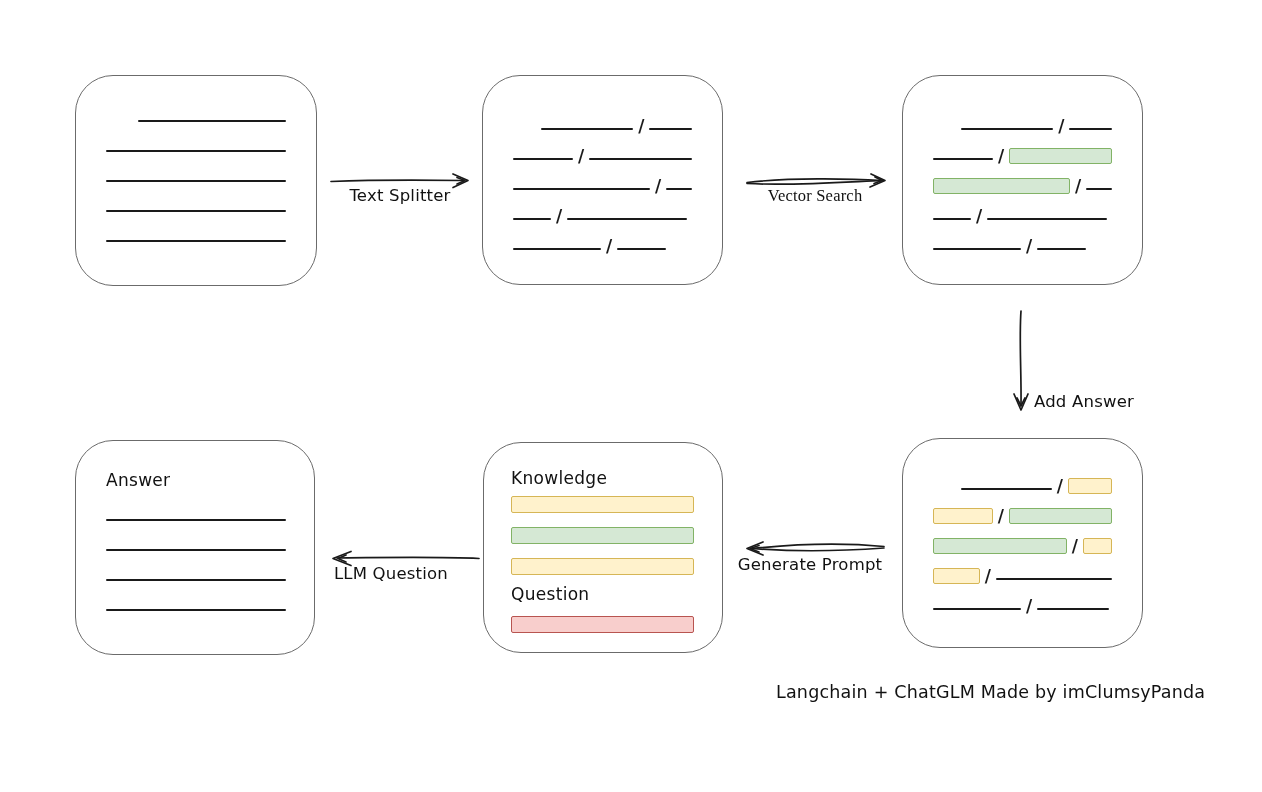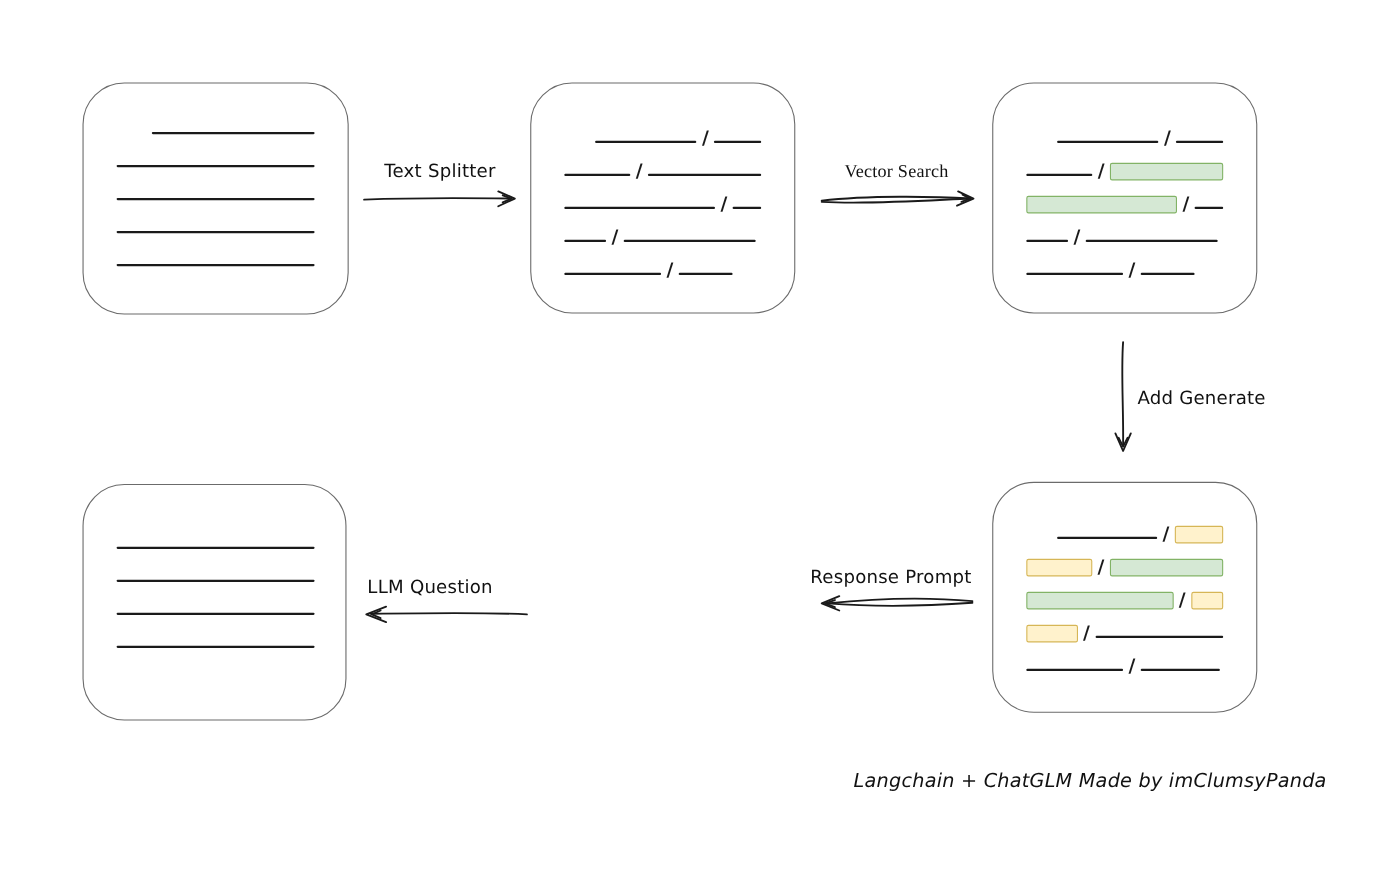--- a/index.html
+++ b/index.html
@@ -31,21 +31,21 @@
   .box-label{font-size:17px;letter-spacing:.3px;height:22px;line-height:22px;}
   .bar{width:183px;height:17px;box-sizing:border-box;border:1.5px solid;border-radius:2px;margin-bottom:14px;}
   .bar.yellow{background:var(--yellow-fill,#fff2cc);border-color:var(--yellow-border,#d6b656);}
   .bar.green{background:var(--green-fill,#d5e8d4);border-color:var(--green-border,#82b366);}
   .bar.red{background:var(--red-fill,#f8cecc);border-color:var(--red-border,#b85450);}
   
   .arrow-svg{position:absolute;overflow:visible;}
   .arrow-svg path, .arrow-svg polyline{
     fill:none;stroke:#1a1a1a;stroke-width:1.7;stroke-linecap:round;stroke-linejoin:round;
   }
-  .arrow-label{position:absolute;font-size:16.5px;letter-spacing:.2px;text-align:center;white-space:nowrap;}
+  .arrow-label{position:absolute;font-size:16.5px;letter-spacing:.2px;text-align:center;white-space:nowrap;margin-top:40px;}
   .caption{position:absolute;font-size:17.5px;letter-spacing:.2px;text-align:center;white-space:nowrap;}
 </style>
 </head>
 <body>
 
 <div class="canvas">
 
   <div class="rbox" style="left:75px;top:75px;width:242px;height:211px;padding:42px 30px 0 30px;">
     <div class="doc-lines" style="margin-top:-26px;">
         <div class="doc-line" style="width: 148px; margin-left: 32px;"></div>
@@ -139,22 +139,35 @@
           <div class="seg-line" style="width: 117px;"></div>
         </div>
         <div class="chunk-row">
           <div class="seg-line" style="width: 88px;"></div>
           <span class="slash">/</span>
           <div class="seg-line" style="width: 72px;"></div>
         </div>
       </div>
   </div>
 
+  <div class="rbox" style="left:483px;top:442px;width:240px;height:211px;padding:24px 0 0 27px;">
+    <div class="box-label">Knowledge</div>
+    <div style="margin-top:7px;">
+        <div class="bar yellow"></div>
+        <div class="bar green"></div>
+        <div class="bar yellow"></div>
+      </div>
+    <div class="box-label" style="margin-top:-6px;">Question</div>
+    <div style="margin-top:11px;">
+        <div class="bar red"></div>
+      </div>
+  </div>
 
   <div class="rbox" style="left:75px;top:440px;width:240px;height:215px;padding:28px 0 0 30px;">
+    <div class="box-label">Answer</div>
     <div class="doc-lines" style="margin-top:0;">
         <div class="doc-line" style="width: 180px;"></div>
         <div class="doc-line" style="width: 180px;"></div>
         <div class="doc-line" style="width: 180px;"></div>
         <div class="doc-line" style="width: 180px;"></div>
       </div>
   </div>
 
   <div class="arrow-label" style="left:330px;top:146px;width:140px;">Text Splitter</div>
   <svg class="arrow-svg" style="left:328px;top:168px;" width="146" height="26" viewBox="0 0 146 26">
@@ -164,37 +177,37 @@
   </svg>
 
   <div class="arrow-label" style="left:742px;top:146px;width:146px;font-family:Liberation Serif, serif;">Vector Search</div>
   <svg class="arrow-svg" style="left:744px;top:168px;" width="146" height="26" viewBox="0 0 146 26">
     <path d="M3,14.5 C45,9.5 105,10.5 138,12.5"></path>
     <path d="M3,15.5 C50,18 110,13.5 138,12.5"></path>
     <polyline points="127,6 141,12.5 126,19"></polyline>
     <polyline points="131,9 138,12.5 130,15.5"></polyline>
   </svg>
 
-  <div class="arrow-label" style="left:1034px;top:352px;text-align:left;">Add Generate</div>
+  <div class="arrow-label" style="left:1034px;top:352px;text-align:left;">Add Answer</div>
   <svg class="arrow-svg" style="left:1008px;top:308px;" width="26" height="110" viewBox="0 0 26 110">
     <path d="M13,3 C11,30 13.5,65 13,97"></path>
     <polyline points="6,86 13,102 20,86"></polyline>
     <polyline points="9,90 13,98 17,90"></polyline>
   </svg>
 
-  <div class="arrow-label" style="left:730px;top:515px;width:160px;">Response Prompt</div>
+  <div class="arrow-label" style="left:730px;top:515px;width:160px;">Generate Prompt</div>
   <svg class="arrow-svg" style="left:736px;top:536px;" width="152" height="26" viewBox="0 0 152 26">
     <path d="M148,10.5 C105,6.5 55,8.5 16,12.5"></path>
     <path d="M148,12 C100,15.5 60,16 16,12.5"></path>
     <polyline points="27,6 11,12.5 27,19"></polyline>
     <polyline points="23,9.5 14,12.5 23,16"></polyline>
   </svg>
 
   <div class="arrow-label" style="left:318px;top:524px;width:146px;">LLM Question</div>
   <svg class="arrow-svg" style="left:318px;top:546px;" width="164" height="26" viewBox="0 0 164 26">
     <path d="M161,12.5 C120,10.5 60,11.5 19,12"></path>
     <polyline points="33,5.5 15,12.5 33,19.5"></polyline>
     <polyline points="28,9 20,12.5 28,16"></polyline>
   </svg>
 
-  <div class="caption" style="left:776px;top:700px;width:400px;font-style:italic;">Langchain + ChatGLM Made by imClumsyPanda</div>
+  <div class="caption" style="left:776px;top:682px;width:400px;">Langchain + ChatGLM Made by imClumsyPanda</div>
 
 </div>
 
 </body></html>

